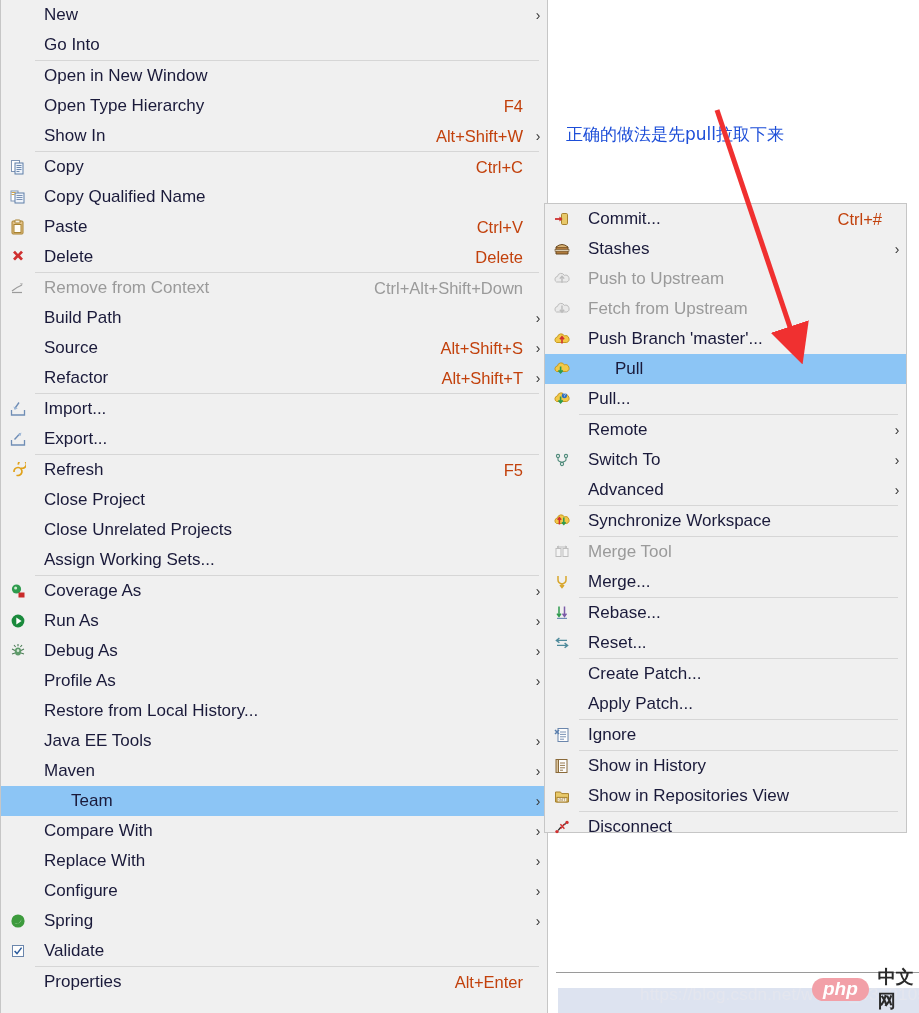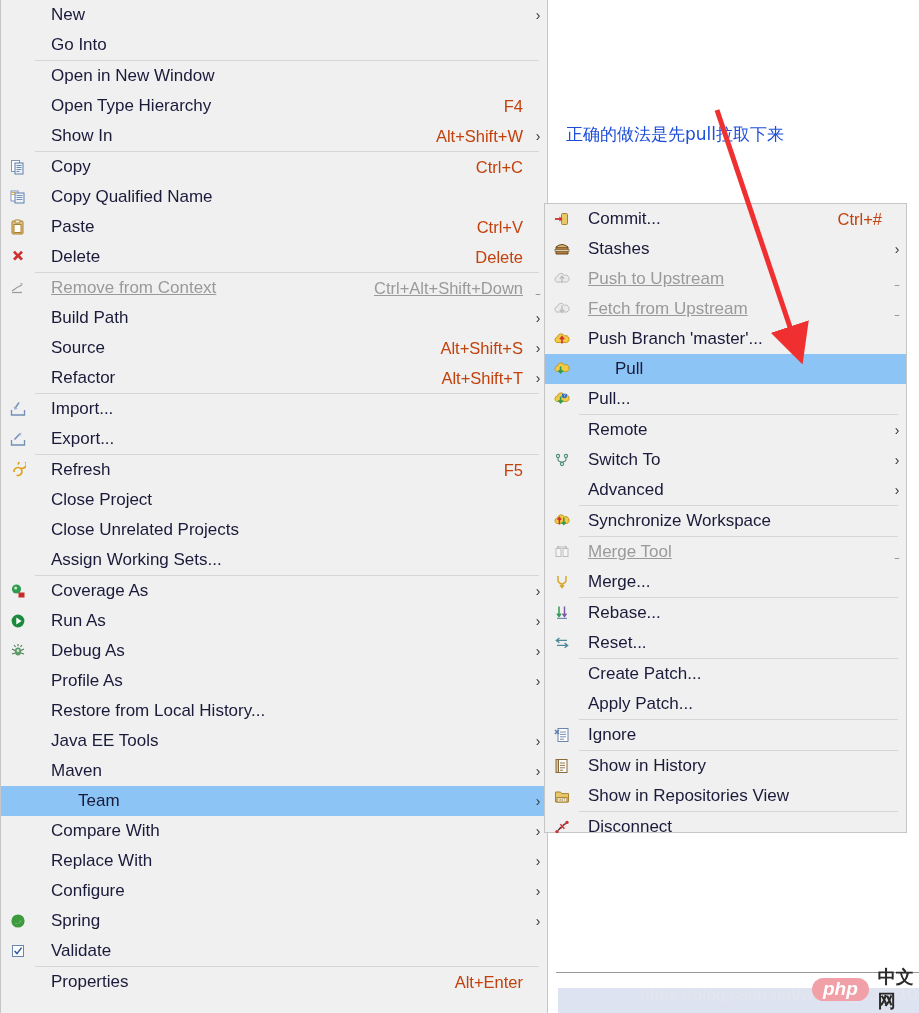--- a/index.html
+++ b/index.html
@@ -44,21 +44,21 @@
     position: relative;
     display: flex;
     align-items: center;
     height: 30px;
     box-sizing: border-box;
     color: #1a1a3a;
     font-size: 17px;
     white-space: nowrap;
   }
   .mi.sel { background: #8cc5f5; gap: 27px; }
-  .mi.disabled { color: #9a9a9a; text-decoration: underline; }
+  .mi.disabled { color: #9a9a9a; }
 
   .mi .ico {
     width: 34px;
     min-width: 34px;
     height: 30px;
     display: flex;
     align-items: center;
     justify-content: center;
     position: relative;
   }
@@ -86,21 +86,21 @@
   }
 
   
   #menu-left {
     left: 0px;
     top: -1px;
     width: 548px;
     height: 1015px;
   }
   #menu-left .mi { padding-left: 0; }
-  #menu-left .lbl { margin-left: 16px; }
+  #menu-left .lbl { margin-left: 9px; }
 
   
   #menu-right {
     left: 544px;
     top: 203px;
     width: 363px;
     height: 630px;
   }
   #menu-right .lbl { margin-left: 9px; }
 

